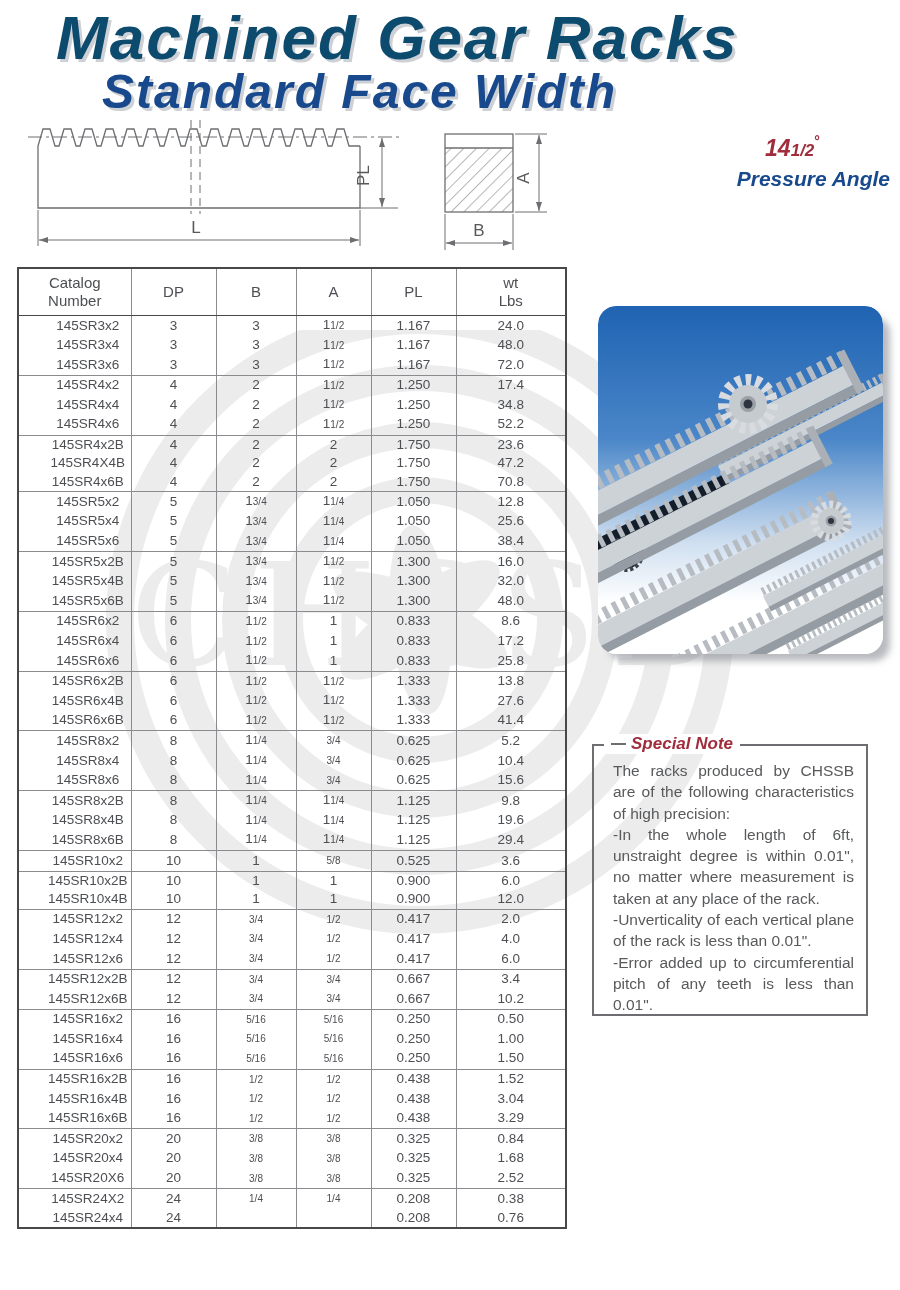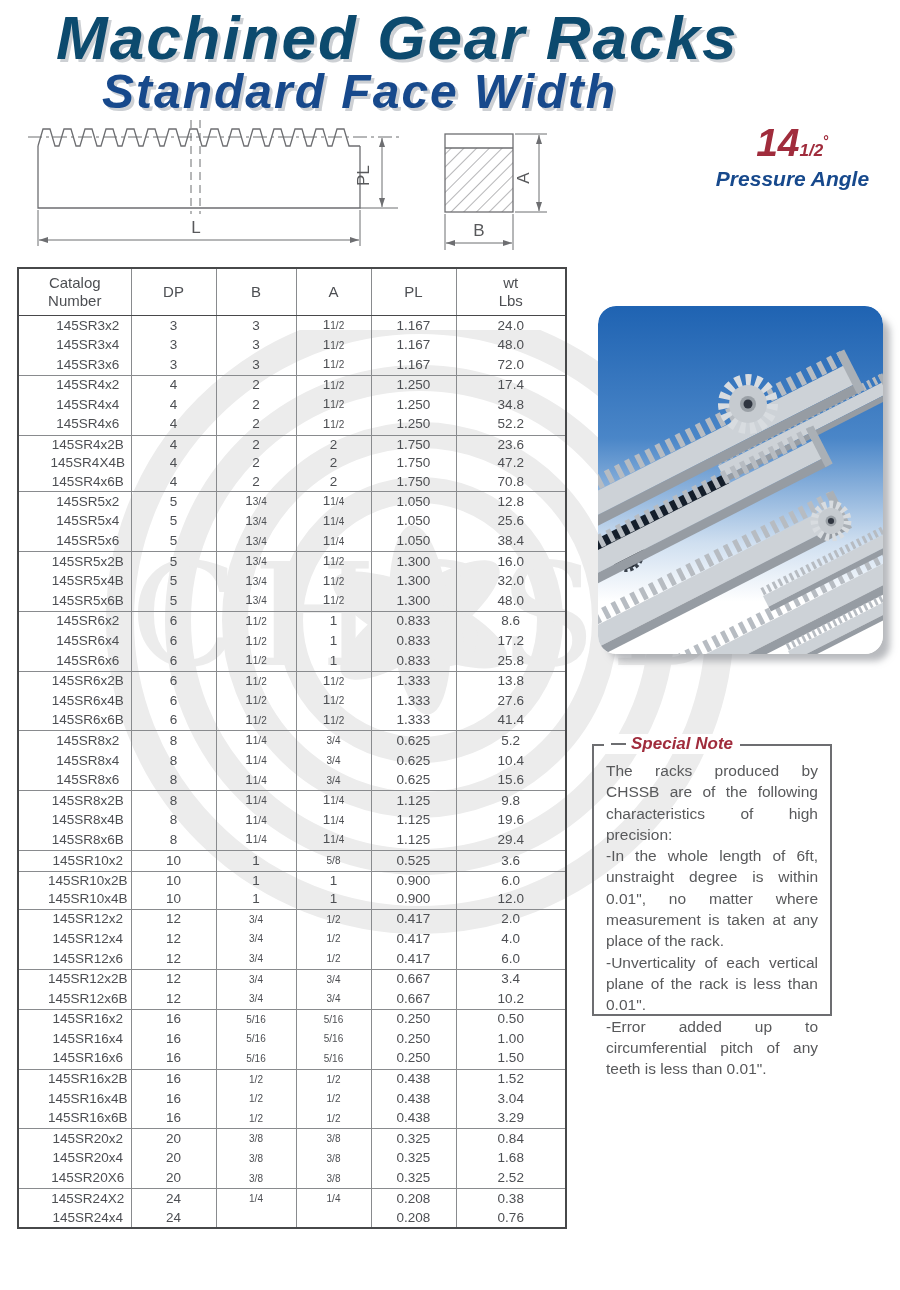--- a/index.html
+++ b/index.html
@@ -18,24 +18,24 @@
     font-size:48px;font-weight:bold;font-style:italic;letter-spacing:2px;
     color:#17498c;white-space:nowrap;text-shadow:3px 3px 0 #cdd0d4;
   }
   
   .rack-diagram{position:absolute;left:28px;top:114px;z-index:1;}
   .xsec-diagram{position:absolute;left:425px;top:110px;z-index:1;}
   .dim-label{font-family:"Liberation Sans",sans-serif;font-size:17px;fill:#58595b;}
   
   .pressure-angle{position:absolute;left:695px;top:126px;width:195px;text-align:center;z-index:1;}
   .pa-value{color:#a02c3c;font-weight:bold;font-style:italic;line-height:30px;white-space:nowrap;}
-  .pa-whole{font-size:39px;}
+  .pa-whole{font-size:23px;}
   .pa-frac{font-size:17px;}
   .pa-degree{font-size:14px;vertical-align:10px;font-style:normal;}
-  .pa-label{color:#17498c;font-weight:bold;font-style:italic;font-size:21px;margin-top:1px;}
+  .pa-label{color:#17498c;font-weight:bold;font-style:italic;font-size:21px;margin-top:1px;text-align:right;}
   
   .watermark{position:absolute;left:30px;top:330px;z-index:0;}
   .wm-text{font-family:"DejaVu Serif","Liberation Serif",serif;font-size:142px;letter-spacing:14px;fill:#ececec;}
   
   .spec-table-wrap{position:absolute;left:17px;top:267px;z-index:1;}
   table.spec{border-collapse:collapse;table-layout:fixed;width:548px;background:transparent;}
   table.spec th,table.spec td{padding:0;font-weight:normal;color:#4d4f53;}
   table.spec{border:2px solid #47484a;}
   table.spec th{
     height:46px;font-size:15px;line-height:18px;text-align:center;
@@ -50,22 +50,22 @@
   table.spec td.cat{text-align:center;padding-left:26px;}
   table.spec tr.group-start td{border-top:1px solid #898b8e;}
   .frac{font-size:10px;}
   
   .product-photo{
     position:absolute;left:598px;top:306px;width:285px;height:348px;z-index:2;
     border-radius:18px;box-shadow:9px 9px 7px -2px rgba(125,130,136,0.55);overflow:hidden;
   }
   
   .special-note{
-    position:absolute;left:592px;top:744px;width:240px;height:272px;z-index:1;
-    border:2px solid #6d6e71;box-sizing:border-box;padding:14px 12px 0 12px;background:transparent;
+    position:absolute;left:592px;top:744px;width:276px;height:272px;z-index:1;
+    border:2px solid #6d6e71;box-sizing:border-box;padding:14px 12px 0 19px;background:transparent;
   }
   .note-title{
     position:absolute;top:-12px;left:10px;background:#ffffff;padding:0 7px;
     color:#a02c3c;font-weight:bold;font-style:italic;font-size:17px;white-space:nowrap;
   }
   .note-dash{display:inline-block;width:15px;height:2px;background:#6d6e71;vertical-align:4px;margin-right:5px;}
   .special-note p{
     margin:0;font-size:15.5px;line-height:21.3px;color:#58595b;text-align:justify;
   }
 </style>

